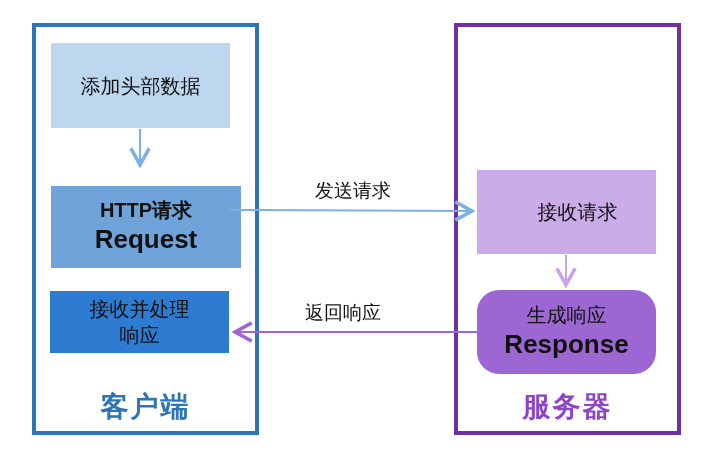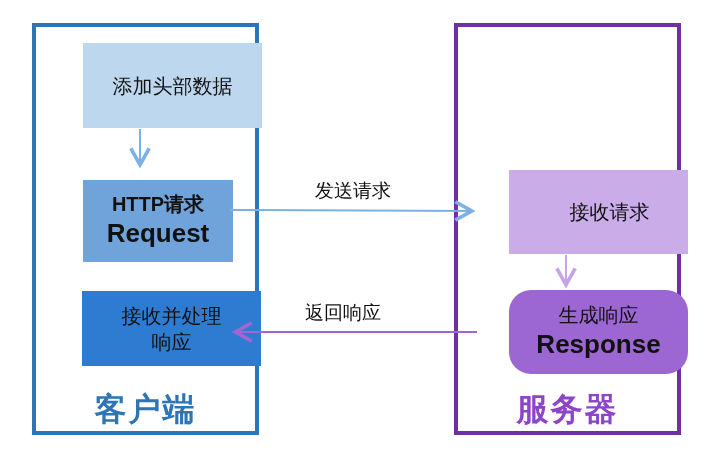--- a/index.html
+++ b/index.html
@@ -28,36 +28,35 @@
     box-sizing: border-box;
     display: flex;
     flex-direction: column;
     align-items: center;
     justify-content: center;
     text-align: left;
     color: #111111;
     font-size: 20px;
     line-height: 1.3;
     z-index: 2;
-    margin-left: 32px;
   }
   .node .line2-bold { font-weight: bold; font-size: 26px; }
 
   .node-add-header       { left: 51px;  top: 43px;  width: 179px; height: 85px; }
-  .node-http-request     { left: 51px;  top: 180px; width: 150px; height: 82px; font-weight: bold; }
-  .node-receive-process  { left: 50px;  top: 291px; width: 179px; height: 75px; }
+  .node-http-request     { left: 51px;  top: 186px; width: 190px; height: 82px; font-weight: bold; }
+  .node-receive-process  { left: 50px;  top: 291px; width: 179px; height: 62px; }
   .node-receive-request  { left: 477px; top: 170px; width: 179px; height: 84px; }
   .node-generate-response{ left: 477px; top: 290px; width: 179px; height: 84px; }
 
   .zone-label {
     position: absolute;
     top: 388px;
     width: 227px;
     text-align: center;
-    font-size: 32px;
+    font-size: 28px;
     font-weight: bold;
     letter-spacing: 2px;
     z-index: 2;
   }
   .client-label { left: 32px; }
   .server-label { left: 454px; }
 
   .arrow-label {
     position: absolute;
     width: 160px;

